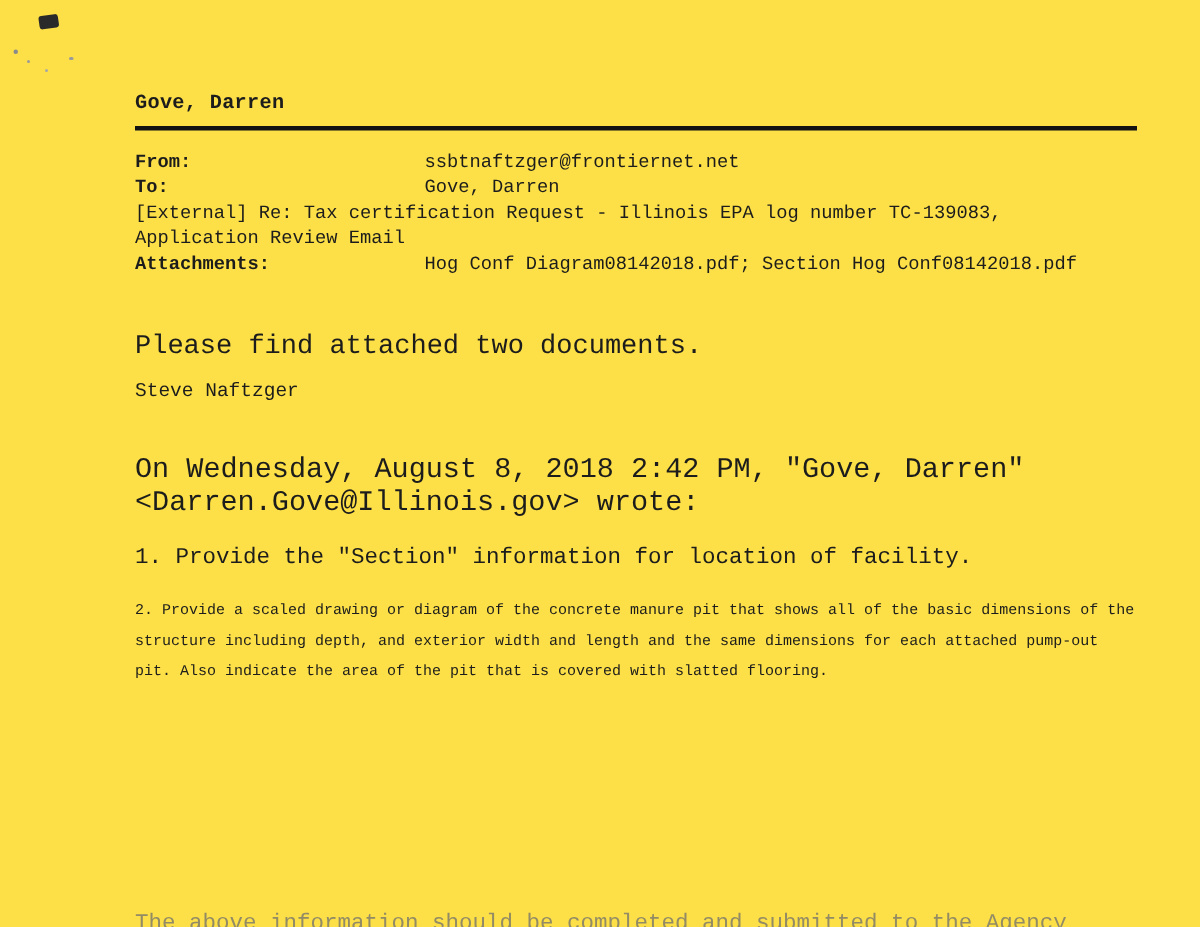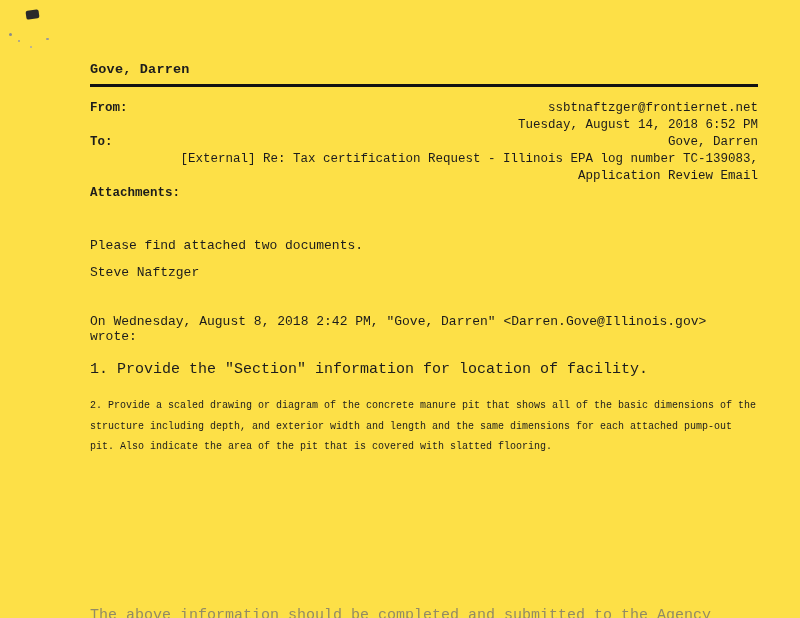--- a/index.html
+++ b/index.html
@@ -31,25 +31,25 @@
   .rule {
     height:3px;
     background:#121212;
     margin-top:7px;
     width:668px;
   }
 
   .hdr { margin-top:13px; font-size:12.5px; line-height:17px; }
   .hdr-row { display:flex; }
   .hdr-label { flex:0 0 193px; font-weight:bold; }
-  .hdr-value { flex:1;text-align:right; }
+  .hdr-value { flex:1; }
 
-  .intro      { margin:36px 0 0 0; font-size:13px; }
+  .intro      { margin:36px 0 0 0; font-size:18px; }
   .sig        { margin:12px 0 0 0; font-size:13px; line-height:16px; }
-  .quoted     { margin:33px 0 0 0; font-size:13px; }
+  .quoted     { margin:33px 0 0 0; font-size:19px; }
 
   .salutation { margin:40px 0 0 0; font-size:15px; }
   .para       { margin:11px 0 0 0; font-size:15px; line-height:21px; }
   .item1      { margin:15px 0 0 0; font-size:15px; line-height:21px; }
   .item2      { margin:16px 0 0 0; font-size:10px; line-height:20.5px; }
 
   .cutoff {
     position:absolute;
     left:90px; top:607px;
     width:668px;
@@ -73,34 +73,34 @@
 
     <div class="recipient">Gove, Darren</div>
     <div class="rule"></div>
 
     <div class="hdr">
       <div class="hdr-row">
         <span class="hdr-label">From:</span>
         <span class="hdr-value">ssbtnaftzger@frontiernet.net</span>
       </div>
       <div class="hdr-row">
-        <span class="hdr-value">Tuesday, August 14, 2018 6:52 PM</span>
       </div>
       <div class="hdr-row">
         <span class="hdr-label">To:</span>
         <span class="hdr-value">Gove, Darren</span>
       </div>
       <div class="hdr-row">
         <span class="hdr-value">
           <span>[External] Re: Tax certification Request - Illinois EPA log number TC-139083,</span><br>
           <span>Application Review Email</span>
         </span>
       </div>
       <div class="hdr-row">
         <span class="hdr-label">Attachments:</span>
+        <span class="hdr-value">Hog Conf Diagram08142018.pdf; Section Hog Conf08142018.pdf</span>
       </div>
     </div>
 
     <p class="intro">Please find attached two documents.</p>
 
     <div class="sig">
       <div>Steve Naftzger</div>
     </div>
 
     <p class="quoted">On Wednesday, August 8, 2018 2:42 PM, "Gove, Darren" &lt;Darren.Gove@Illinois.gov&gt; wrote:</p>

